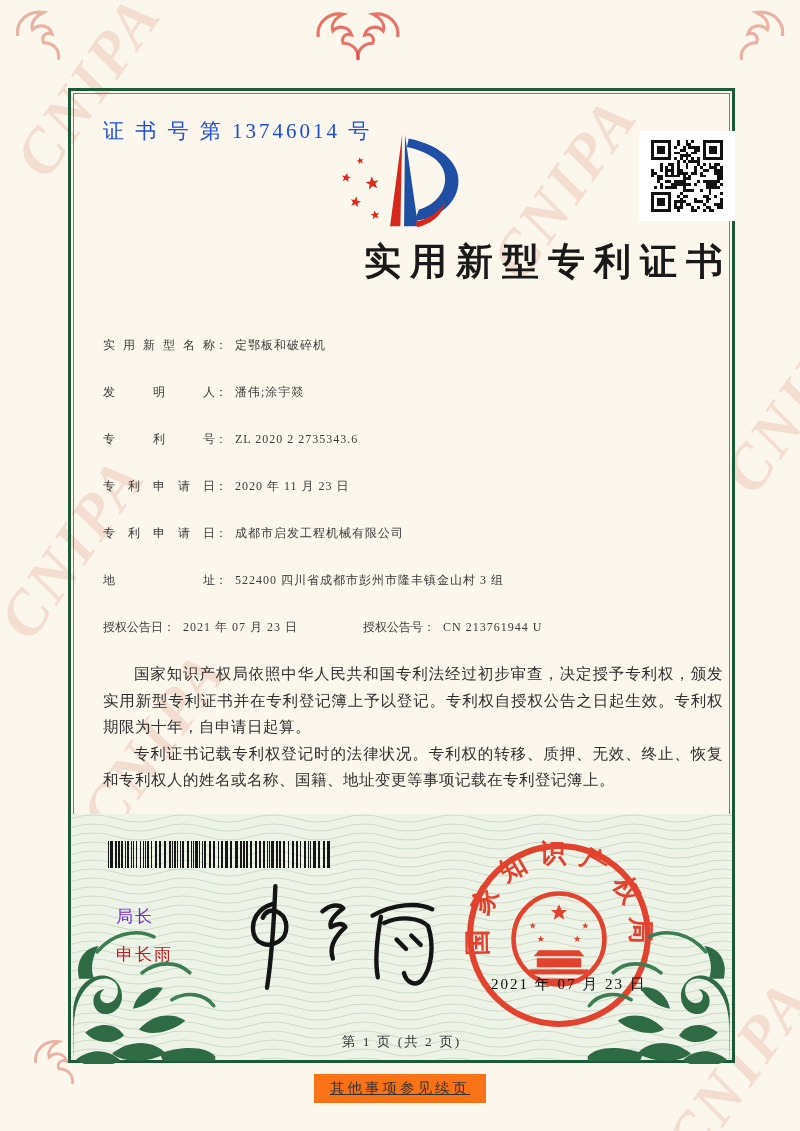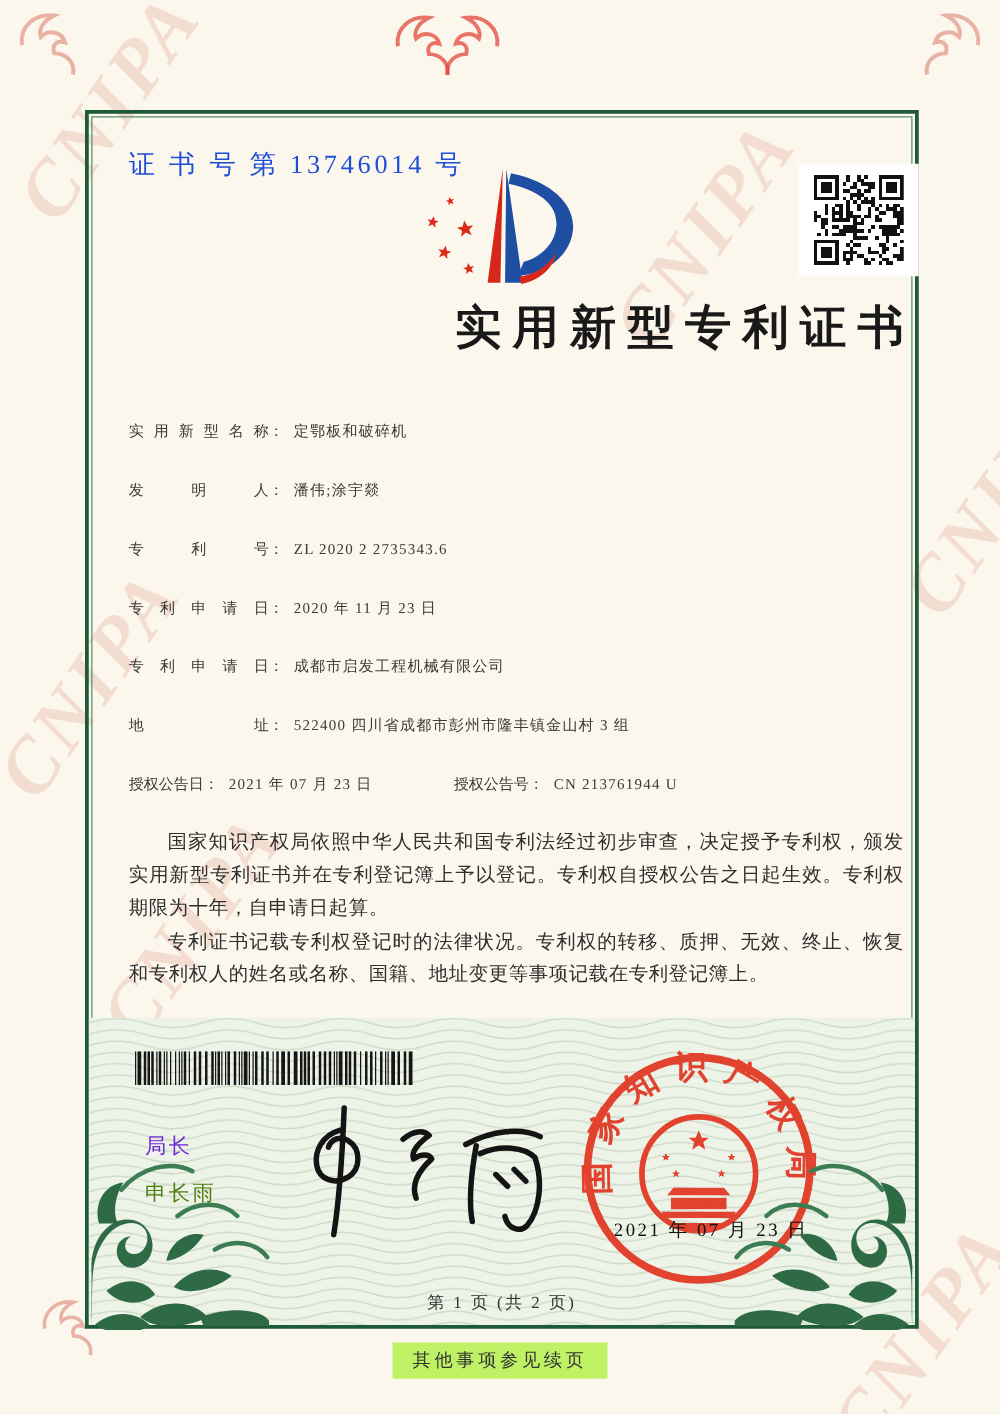--- a/index.html
+++ b/index.html
@@ -40,34 +40,34 @@
   
   .bodytext { position:absolute; left:32px; top:570px; width:620px; font-size:15.5px; line-height:26.5px;
               color:#2f2f2f; text-align:justify; letter-spacing:.5px; }
   .bodytext p { text-indent:2em; }
 
   
   .barcode { position:absolute; left:37px; top:750px; }
   .sig-role { position:absolute; left:45px; top:814px; font-family:"Liberation Sans",sans-serif;
               font-size:17px; color:#6d28d9; letter-spacing:2px; }
   .sig-name { position:absolute; left:45px; top:852px; font-family:"Liberation Sans",sans-serif;
-              font-size:17px; color:#4d7c0f; letter-spacing:2px; }
+              font-size:17px; color:#b91c1c; letter-spacing:2px; }
   .signature { position:absolute; left:150px; top:788px; }
   .seal { position:absolute; left:392px; top:748px; width:192px; height:192px; opacity:.95; }
   .seal-date { position:absolute; left:420px; top:884px; font-size:15px; color:#111; letter-spacing:2px;
                white-space:nowrap; }
   .page-num { position:absolute; left:0; top:942px; width:100%; text-align:center; font-size:13.5px;
               color:#333; letter-spacing:2px; }
   .flourish { position:absolute; bottom:-4px; }
   .flourish.bl { left:-4px; }
   .flourish.br { right:-4px; transform:scaleX(-1); }
 
   .continuation { position:absolute; left:0; top:1074px; width:100%; text-align:center; }
-  .continuation span { display:inline-block; background:#bef264; padding:5px 16px; font-size:14.5px;
-                       color:#333; letter-spacing:3px; }
+  .continuation span { display:inline-block; background:#f97316; padding:5px 16px; font-size:14.5px;
+                       color:#333; letter-spacing:3px;text-decoration:underline; }
 </style>
 </head>
 <body>
 
 <div class="page">
 
   <span class="wm" style="left:-14px;top:50px;">CNIPA</span>
   <span class="wm" style="left:462px;top:152px;">CNIPA</span>
   <span class="wm" style="left:-30px;top:512px;">CNIPA</span>
   <span class="wm" style="left:694px;top:366px;">CNIPA</span>

